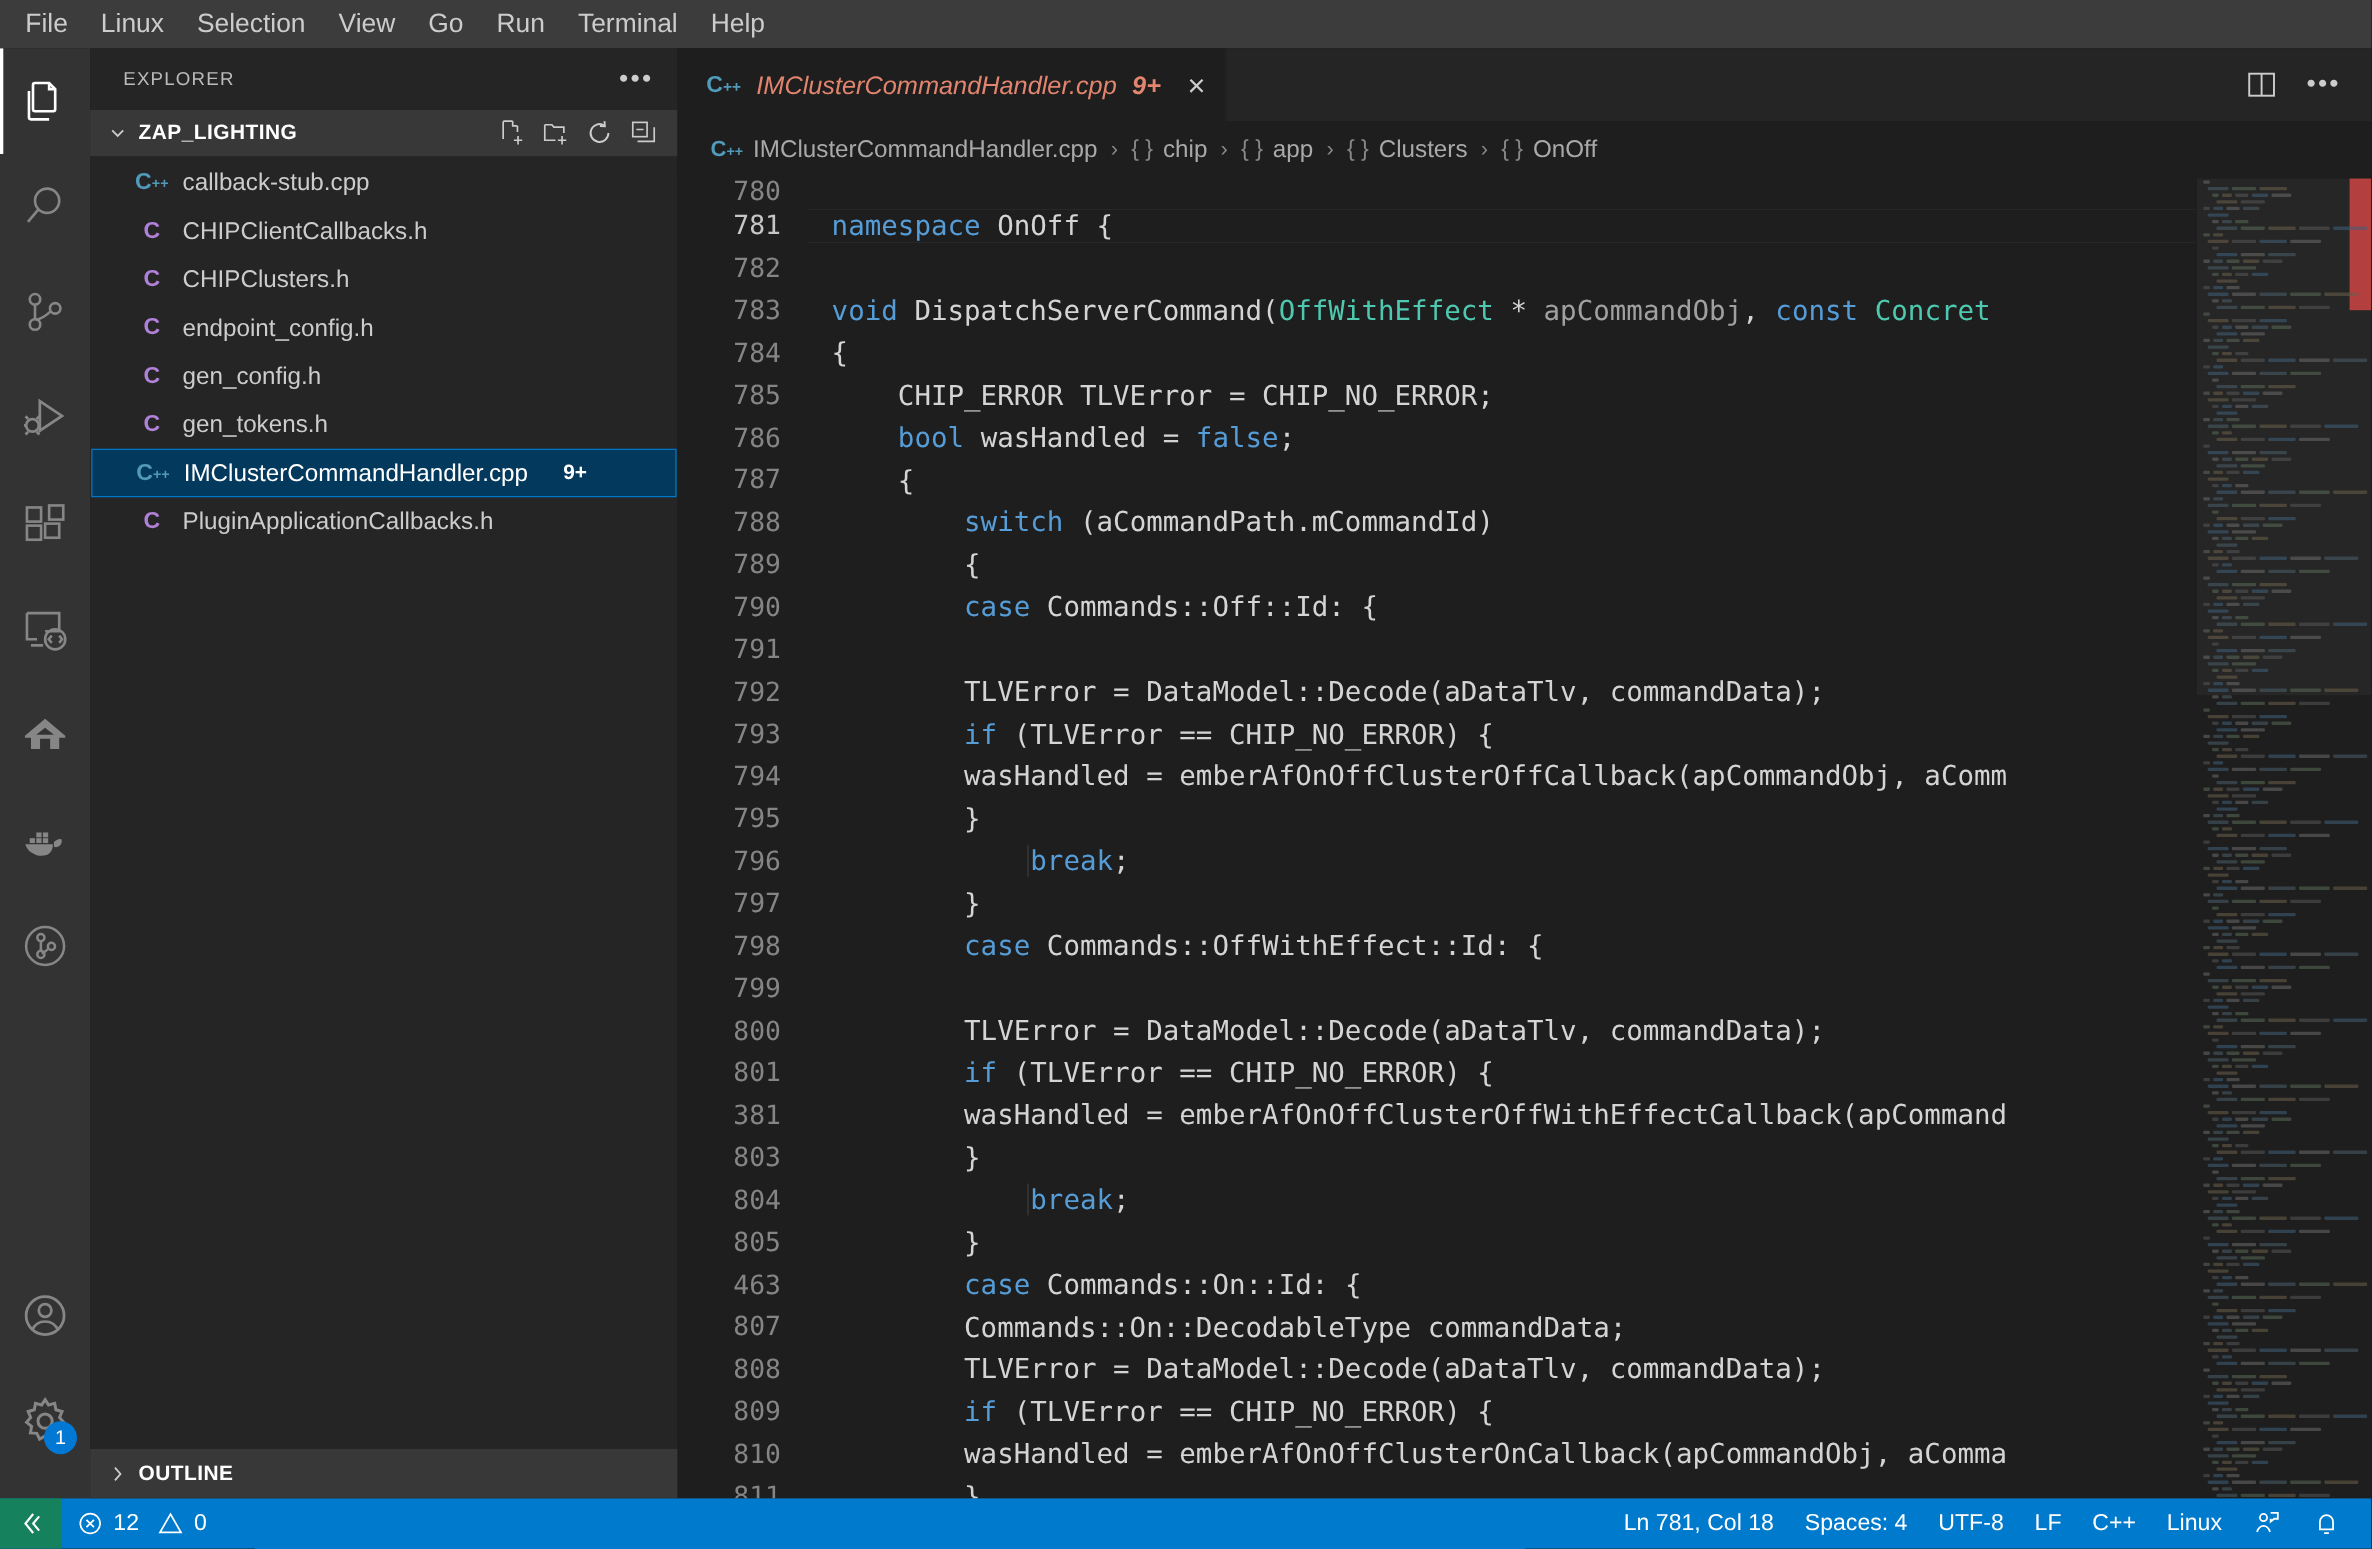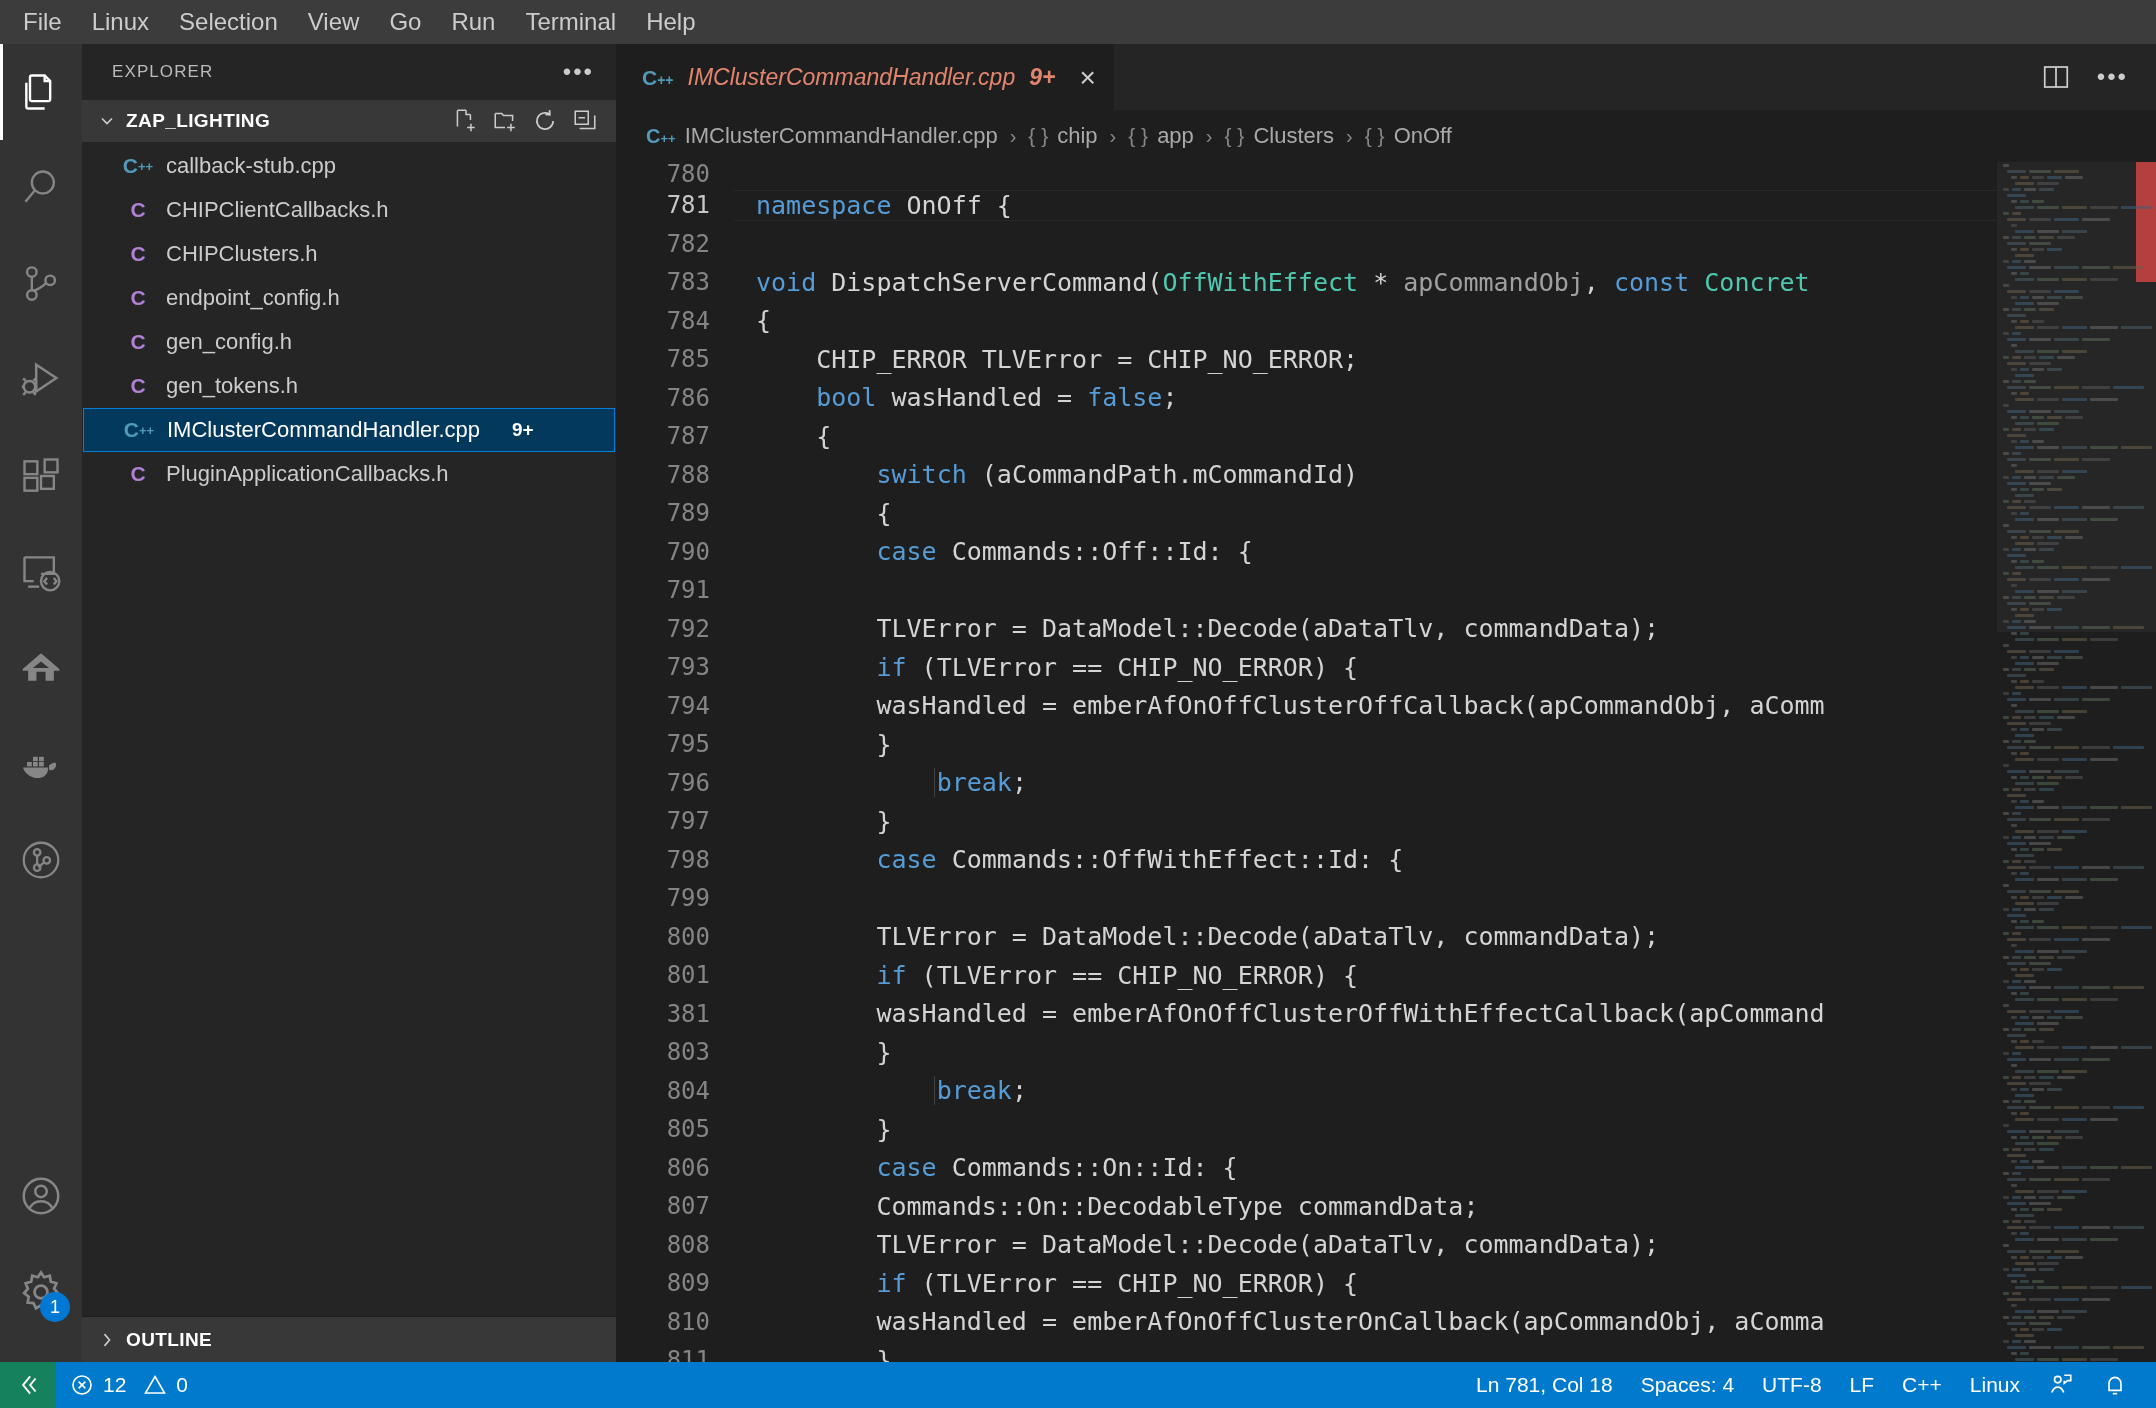--- a/index.html
+++ b/index.html
@@ -438,21 +438,21 @@
             <div class="code-line"><span class="ln">796</span><span class="code-text" style="border-left: 0px; position: relative;"><span class="code-plain">            </span><span class="kw">break</span><span class="code-plain">;</span><span style="position: absolute; left: 200px; top: 0px; bottom: 0px; width: 1px; background: rgb(64, 64, 64);"></span></span></div>
             <div class="code-line"><span class="ln">797</span><span class="code-text"><span class="code-plain">        }</span></span></div>
             <div class="code-line"><span class="ln">798</span><span class="code-text"><span class="code-plain">        </span><span class="kw">case</span><span class="code-plain"> Commands::OffWithEffect::Id: {</span></span></div>
             <div class="code-line"><span class="ln">799</span></div>
             <div class="code-line"><span class="ln">800</span><span class="code-text"><span class="code-plain">        TLVError = DataModel::Decode(aDataTlv, commandData);</span></span></div>
             <div class="code-line"><span class="ln">801</span><span class="code-text"><span class="code-plain">        </span><span class="kw">if</span><span class="code-plain"> (TLVError == CHIP_NO_ERROR) {</span></span></div>
             <div class="code-line"><span class="ln">381</span><span class="code-text"><span class="code-plain">        wasHandled = emberAfOnOffClusterOffWithEffectCallback(apCommand</span></span></div>
             <div class="code-line"><span class="ln">803</span><span class="code-text"><span class="code-plain">        }</span></span></div>
             <div class="code-line"><span class="ln">804</span><span class="code-text" style="border-left: 0px; position: relative;"><span class="code-plain">            </span><span class="kw">break</span><span class="code-plain">;</span><span style="position: absolute; left: 200px; top: 0px; bottom: 0px; width: 1px; background: rgb(64, 64, 64);"></span></span></div>
             <div class="code-line"><span class="ln">805</span><span class="code-text"><span class="code-plain">        }</span></span></div>
-            <div class="code-line"><span class="ln">806</span><span class="code-text"><span class="code-plain">        </span><span class="kw">case</span><span class="code-plain"> Commands::On::Id: {</span></span></div>
+            <div class="code-line"><span class="ln">463</span><span class="code-text"><span class="code-plain">        </span><span class="kw">case</span><span class="code-plain"> Commands::On::Id: {</span></span></div>
             <div class="code-line"><span class="ln">807</span><span class="code-text"><span class="code-plain">        Commands::On::DecodableType commandData;</span></span></div>
             <div class="code-line"><span class="ln">808</span><span class="code-text"><span class="code-plain">        TLVError = DataModel::Decode(aDataTlv, commandData);</span></span></div>
             <div class="code-line"><span class="ln">809</span><span class="code-text"><span class="code-plain">        </span><span class="kw">if</span><span class="code-plain"> (TLVError == CHIP_NO_ERROR) {</span></span></div>
             <div class="code-line"><span class="ln">810</span><span class="code-text"><span class="code-plain">        wasHandled = emberAfOnOffClusterOnCallback(apCommandObj, aComma</span></span></div>
             <div class="code-line"><span class="ln">811</span><span class="code-text"><span class="code-plain">        }</span></span></div>
           </div>
         <div class="minimap" id="minimap">
           <div class="mm-slider"></div>
           <div class="scrollbar-r">
             <div class="scroll-thumb"></div>

